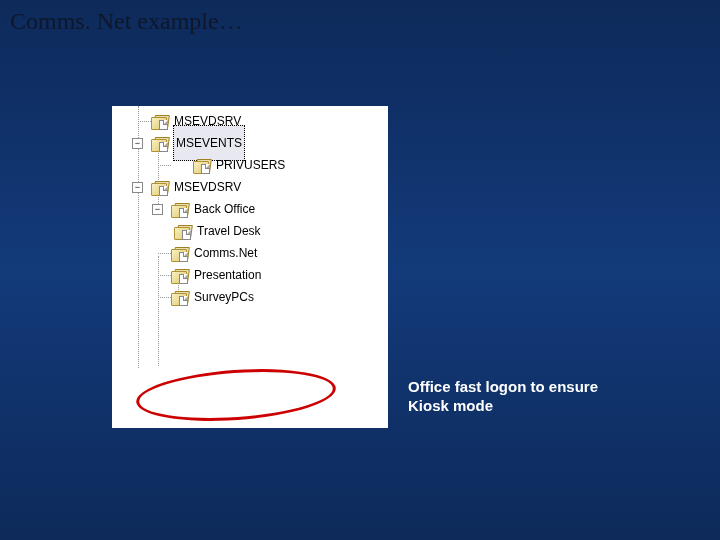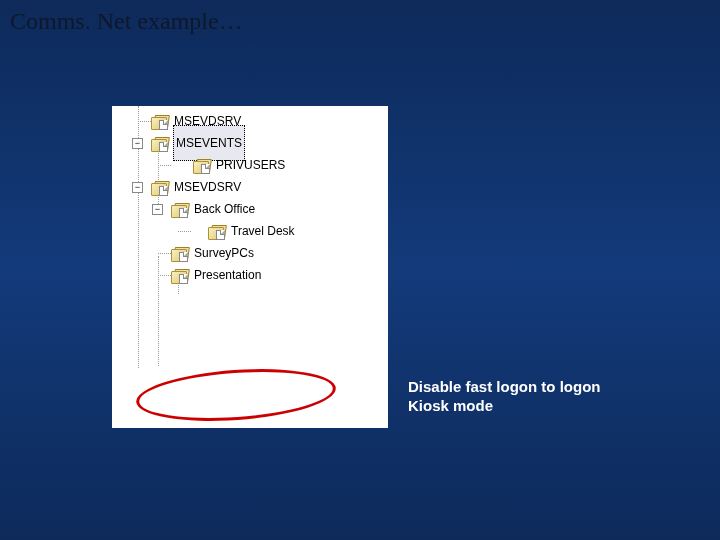--- a/index.html
+++ b/index.html
@@ -188,43 +188,50 @@
       <span class="expander">−</span>
       <span style="width:8px; flex:0 0 auto;"></span>
       <span class="folder-icon">
           <span class="sheet"></span>
         </span>
       <span class="label">Back Office</span>
     </div>
 
     <div class="rail" style="left:66px; top:172px; height:16px;"></div>
 
-    <div class="node" style="padding-left:96px;">
+    <div class="node" style="padding-left:62px;">
       <div class="twig" style="left:66px; top:11px; width:13px;"></div>
       <span class="folder-icon">
           <span class="sheet"></span>
         </span>
       <span class="label">Travel Desk</span>
     </div>
 
-
     <div class="node" style="padding-left:59px;">
       <div class="twig" style="left:46px; top:11px; width:13px;"></div>
       <span class="folder-icon">
           <span class="sheet"></span>
         </span>
+      <span class="label">Comms.Net</span>
+    </div>
+
+    <div class="node" style="padding-left:59px;">
+      <div class="twig" style="left:46px; top:11px; width:13px;"></div>
+      <span class="folder-icon">
+          <span class="sheet"></span>
+        </span>
+      <span class="label">Presentation</span>
+    </div>
+
+    <div class="node" style="padding-left:59px;">
+      <div class="twig" style="left:46px; top:11px; width:13px;"></div>
+      <span class="folder-icon">
+          <span class="sheet"></span>
+        </span>
       <span class="label">SurveyPCs</span>
-    </div>
-
-    <div class="node" style="padding-left:59px;">
-      <div class="twig" style="left:46px; top:11px; width:13px;"></div>
-      <span class="folder-icon">
-          <span class="sheet"></span>
-        </span>
-      <span class="label">Presentation</span>
     </div>
 
   </div>
 </div>
 
 <div class="highlight-oval" style="left:136px; top:370px; width:200px; height:50px; transform:rotate(-4deg);"></div>
 
-<div class="annotation">Disable fast logon to logon Kiosk mode</div>
+<div class="annotation">Office fast logon to ensure Kiosk mode</div>
 
 </body></html>

